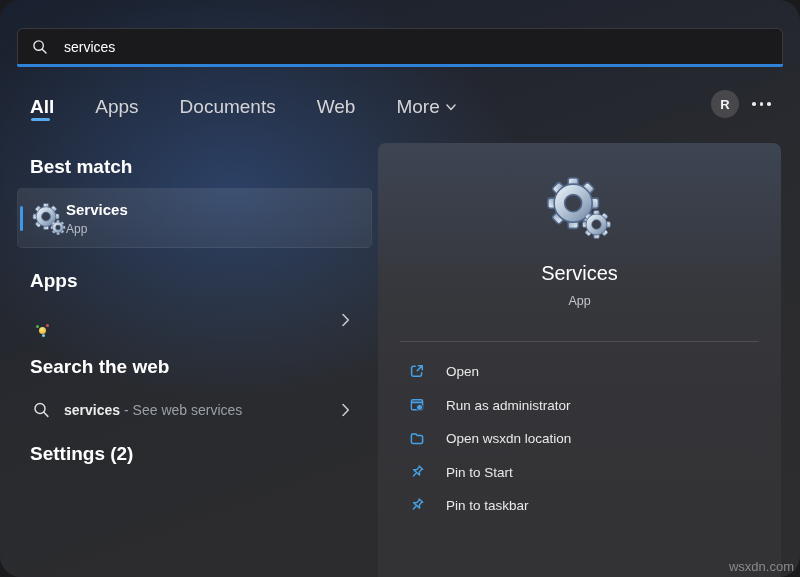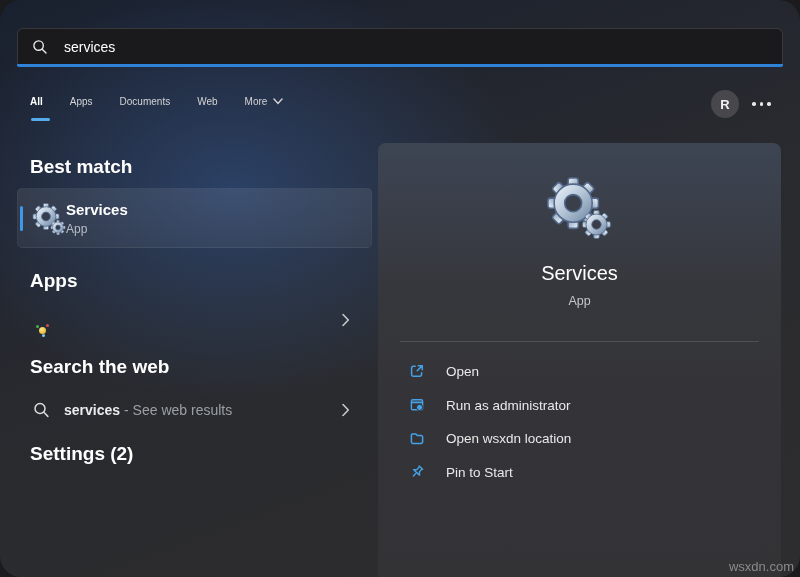--- a/index.html
+++ b/index.html
@@ -18,21 +18,21 @@
     background:#1a1a1d;border:1px solid #39393d;border-bottom:none;
     border-radius:6px 6px 2px 2px;box-sizing:border-box;
     display:flex;align-items:center;padding:0 14px;
   }
   .search-underline{position:absolute;left:17px;top:64px;width:766px;height:3px;border-radius:0 0 2px 2px;}
   .searchbar input{
     flex:1;background:transparent;border:none;outline:none;color:#fff;
     font-size:14px;font-family:inherit;margin-left:14px;
   }
   
-  .tabsrow{position:absolute;left:30px;top:96px;display:flex;gap:27px;align-items:center;font-size:10px;text-align:right;}
+  .tabsrow{position:absolute;left:30px;top:96px;display:flex;gap:41px;align-items:center;font-size:19px;text-align:right;}
   .tab{color:#d4d4d6;cursor:default;display:flex;align-items:center;gap:6px;}
   .tab.active{color:#fff;font-weight:700;}
   .tab-underline{position:absolute;top:118px;height:3px;border-radius:2px;}
   .avatar{
     position:absolute;left:711px;top:90px;width:28px;height:28px;border-radius:50%;
     background:#47474c;display:flex;align-items:center;justify-content:center;
     font-size:13px;font-weight:700;color:#f2f2f2;
   }
   .more-dots{position:absolute;left:752px;top:101px;width:26px;height:6px;display:flex;gap:4px;align-items:center;}
   .more-dots i{width:3.5px;height:3.5px;border-radius:50%;background:#e8e8e8;}
@@ -157,21 +157,21 @@
   </div>
 
   <div class="sec-header" style="top:356px">Search the web</div>
 
   <div class="listrow" style="top:388px">
     <svg class="row-icon" width="17" height="17" viewBox="0 0 16 16">
       <circle cx="6.6" cy="6.6" r="4.7" fill="none" stroke="#dcdcdc" stroke-width="1.4"></circle>
       <path d="M10.2 10.2 L14 14" stroke="#dcdcdc" stroke-width="1.4" stroke-linecap="round"></path>
     </svg>
     <span class="row-text">
-      <span class="bold-first">services</span><span class="dim-part">- See web results</span>
+      <span class="bold-first">services</span><span class="dim-part">- See web services</span>
     </span>
     <svg class="chev" width="8" height="13" viewBox="0 0 8 13">
       <path d="M1 1 L6.3 6.5 L1 12" fill="none" stroke="#c9c9c9" stroke-width="1.6" stroke-linecap="round" stroke-linejoin="round"></path>
     </svg>
   </div>
 
   <div class="sec-header" style="top:443px">Settings (2)</div>
 
   <div class="panel">
     <svg class="panel-gears" width="66" height="66" viewBox="-14 -14.5 34 34">
@@ -215,16 +215,26 @@
       <span class="a-icon">
         <svg width="16" height="16" viewBox="0 0 16 16">
           <g transform="rotate(42 8 8)" fill="none" stroke="#46a2e8" stroke-width="1.4" stroke-linecap="round" stroke-linejoin="round">
             <path d="M5.6 2.2 h4.8 M6.3 2.2 v4.1 L4 8.6 h8 L9.7 6.3 v-4.1 M8 8.8 v4.6"></path>
           </g>
         </svg>
       </span>
       <span class="a-label">Pin to Start</span>
     </div>
 
+    <div class="action" style="top:350px">
+      <span class="a-icon">
+        <svg width="16" height="16" viewBox="0 0 16 16">
+          <g transform="rotate(42 8 8)" fill="none" stroke="#46a2e8" stroke-width="1.4" stroke-linecap="round" stroke-linejoin="round">
+            <path d="M5.6 2.2 h4.8 M6.3 2.2 v4.1 L4 8.6 h8 L9.7 6.3 v-4.1 M8 8.8 v4.6"></path>
+          </g>
+        </svg>
+      </span>
+      <span class="a-label">Pin to taskbar</span>
+    </div>
   </div>
 
   <div class="watermark">wsxdn.com</div>
 </div>
 
 </body></html>

